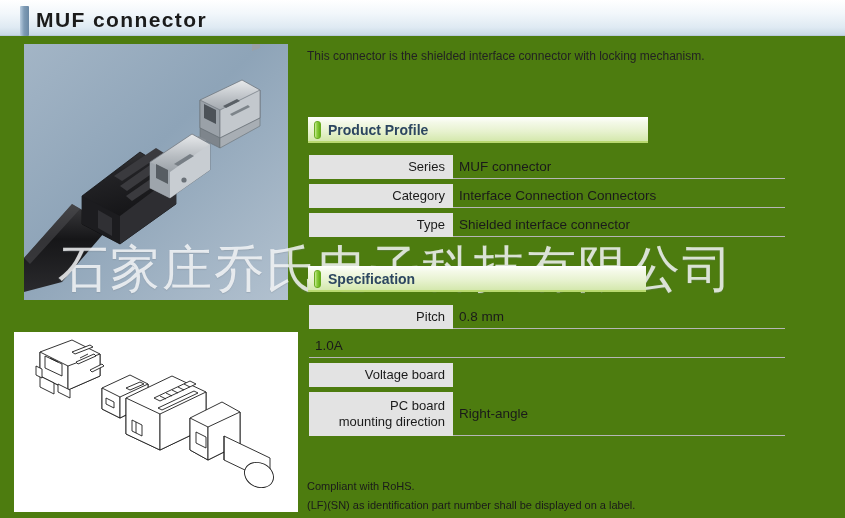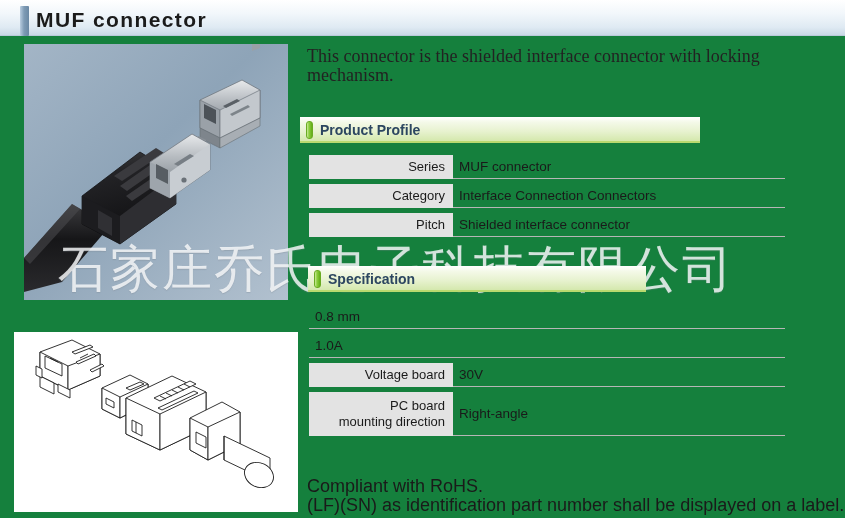--- a/index.html
+++ b/index.html
@@ -6,21 +6,21 @@
   html, body {
     margin: 0; padding: 0;
     width: 845px; height: 518px;
     background: #ffffff;
     font-family: "Liberation Sans", sans-serif;
     overflow: hidden;
   }
   #page {
     position: relative;
     width: 845px; height: 518px;
-    background: #15803d;
+    background: #4d7c0f;
     overflow: hidden;
   }
 
   
   #header {
     position: absolute;
     left: 0; top: 0;
     width: 845px; height: 36px;
     background: linear-gradient(to bottom, #ffffff 0%, #f2f7fb 38%, #dfeaf3 78%, #c9d9e6 100%);
     border-bottom: 1px solid #b9cada;
@@ -76,24 +76,23 @@
     pointer-events: none;
     font-family: "DejaVu Sans", sans-serif;
     font-weight: 400;
   }
 
   
   #intro {
     position: absolute;
     left: 307px; top: 47px;
     width: 460px;
-    font-size: 18px;
+    font-size: 12px;
     line-height: 19px;
     color: #222222;
-    font-family: Liberation Serif, serif;
   }
 
   .section-bar {
     position: absolute;
     height: 26px;
     background: linear-gradient(to bottom, #ffffff 0%, #f4f9e8 22%, #e7f2cf 60%, #d4e8ad 100%);
     border-bottom: 2px solid #b9d96f;
   }
   .section-pill {
     position: absolute;
@@ -106,21 +105,21 @@
   .section-label {
     position: absolute;
     left: 20px; top: 0;
     height: 26px; line-height: 26px;
     font-size: 14px;
     font-weight: bold;
     color: #2c4660;
     white-space: nowrap;
   }
 
-  #bar-profile { left: 300px; top: 117px; width: 400px; }
+  #bar-profile { left: 308px; top: 117px; width: 340px; }
   #bar-spec    { left: 308px; top: 266px; width: 338px; }
 
   
   .spec-table {
     position: absolute;
     width: 476px;
   }
   #table-profile { left: 309px; top: 155px; }
   #table-spec    { left: 309px; top: 305px; }
 
@@ -156,21 +155,21 @@
     border-bottom: 1px solid #b6b6b6;
     white-space: nowrap;
   }
   .spec-row.tall .spec-label { min-height: 44px; }
   .spec-row.tall .spec-value { min-height: 44px; }
 
   #footer {
     position: absolute;
     left: 307px; top: 477px;
     width: 470px;
-    font-size: 18px;
+    font-size: 11px;
     line-height: 19px;
     color: #1a1a1a;
   }
   #footer div { white-space: nowrap; }
 </style>
 </head>
 <body>
 
 <div id="page">
 
@@ -310,45 +309,47 @@
       <div class="spec-value">MUF connector</div>
     </div>
     <div class="spec-row">
       <div class="spec-label">
           <span>Category</span>
         </div>
       <div class="spec-value">Interface Connection Connectors</div>
     </div>
     <div class="spec-row">
       <div class="spec-label">
-          <span>Pitch</span>
+          <span>Type</span>
         </div>
       <div class="spec-value">Shielded interface connector</div>
     </div>
   </div>
 
   <div id="watermark">石家庄乔氏电子科技有限公司</div>
 
   <div id="bar-spec" class="section-bar">
     <div class="section-pill"></div>
     <div class="section-label">Specification</div>
   </div>
 
   <div id="table-spec" class="spec-table">
     <div class="spec-row">
+      <div class="spec-label">
+          <span>Pitch</span>
+        </div>
       <div class="spec-value">0.8 mm</div>
     </div>
     <div class="spec-row">
       <div class="spec-value">1.0A</div>
     </div>
     <div class="spec-row">
       <div class="spec-label">
           <span>Voltage board</span>
         </div>
-      <div class="spec-value">30V</div>
     </div>
     <div class="spec-row tall">
       <div class="spec-label">
         <span>PC board</span>
         <span>mounting direction</span>
       </div>
       <div class="spec-value">Right-angle</div>
     </div>
   </div>
 

